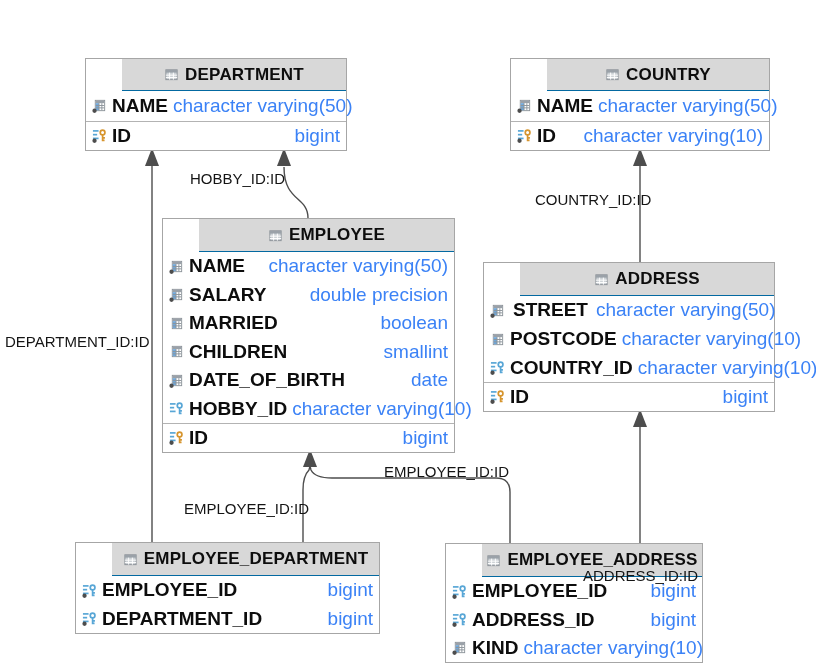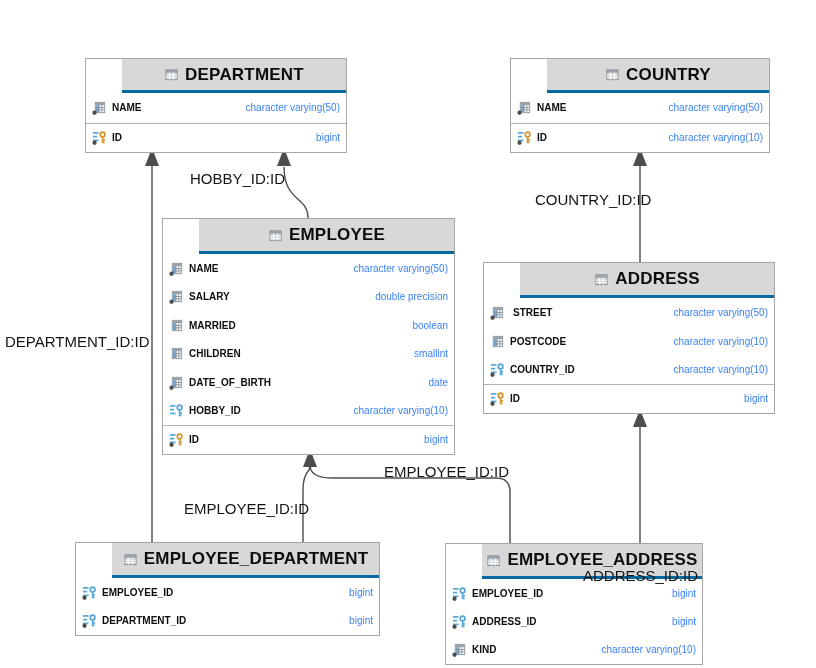--- a/index.html
+++ b/index.html
@@ -1,21 +1,21 @@
 <!DOCTYPE html>
 <html><head>
 <meta charset="utf-8">
 <style>
   html,body{margin:0;padding:0;background:#ffffff;}
   body{width:816px;height:668px;overflow:hidden;font-family:"Liberation Sans",sans-serif;}
   .canvas{position:relative;width:816px;height:668px;background:#ffffff;}
   svg.lines{position:absolute;left:0;top:0;z-index:1;}
   .table{position:absolute;z-index:2;background:#ffffff;border:1px solid #a6a6a6;box-sizing:border-box;}
-  .tbl-header{background:#d8d8d8;border-bottom:3px solid #0369a1;display:flex;align-items:center;justify-content:center;gap:6px;font-weight:bold;font-size:17px;color:#0d0d0d;letter-spacing:.2px;margin-left:36px;}
-  .row{display:flex;align-items:center;gap:5px;padding:0 6px;font-size:10px;box-sizing:border-box;justify-content:center;}
+  .tbl-header{background:#d8d8d8;border-bottom:1px solid #0369a1;display:flex;align-items:center;justify-content:center;gap:6px;font-weight:bold;font-size:17px;color:#0d0d0d;letter-spacing:.2px;margin-left:36px;}
+  .row{display:flex;align-items:center;gap:5px;padding:0 6px;font-size:19px;box-sizing:border-box;}
   .row .col-name{font-weight:bold;color:#0d0d0d;white-space:nowrap;}
   .row .col-type{margin-left:auto;color:#3b82f6;white-space:nowrap;}
   .key-row{border-top:1px solid #b3b3b3;}
   .rel-label{position:absolute;z-index:3;font-size:15px;color:#141414;white-space:nowrap;}
   .icon{display:flex;align-items:center;flex:0 0 auto;line-height:0;}
 </style>
 </head>
 <body>
 
 <div class="canvas">

